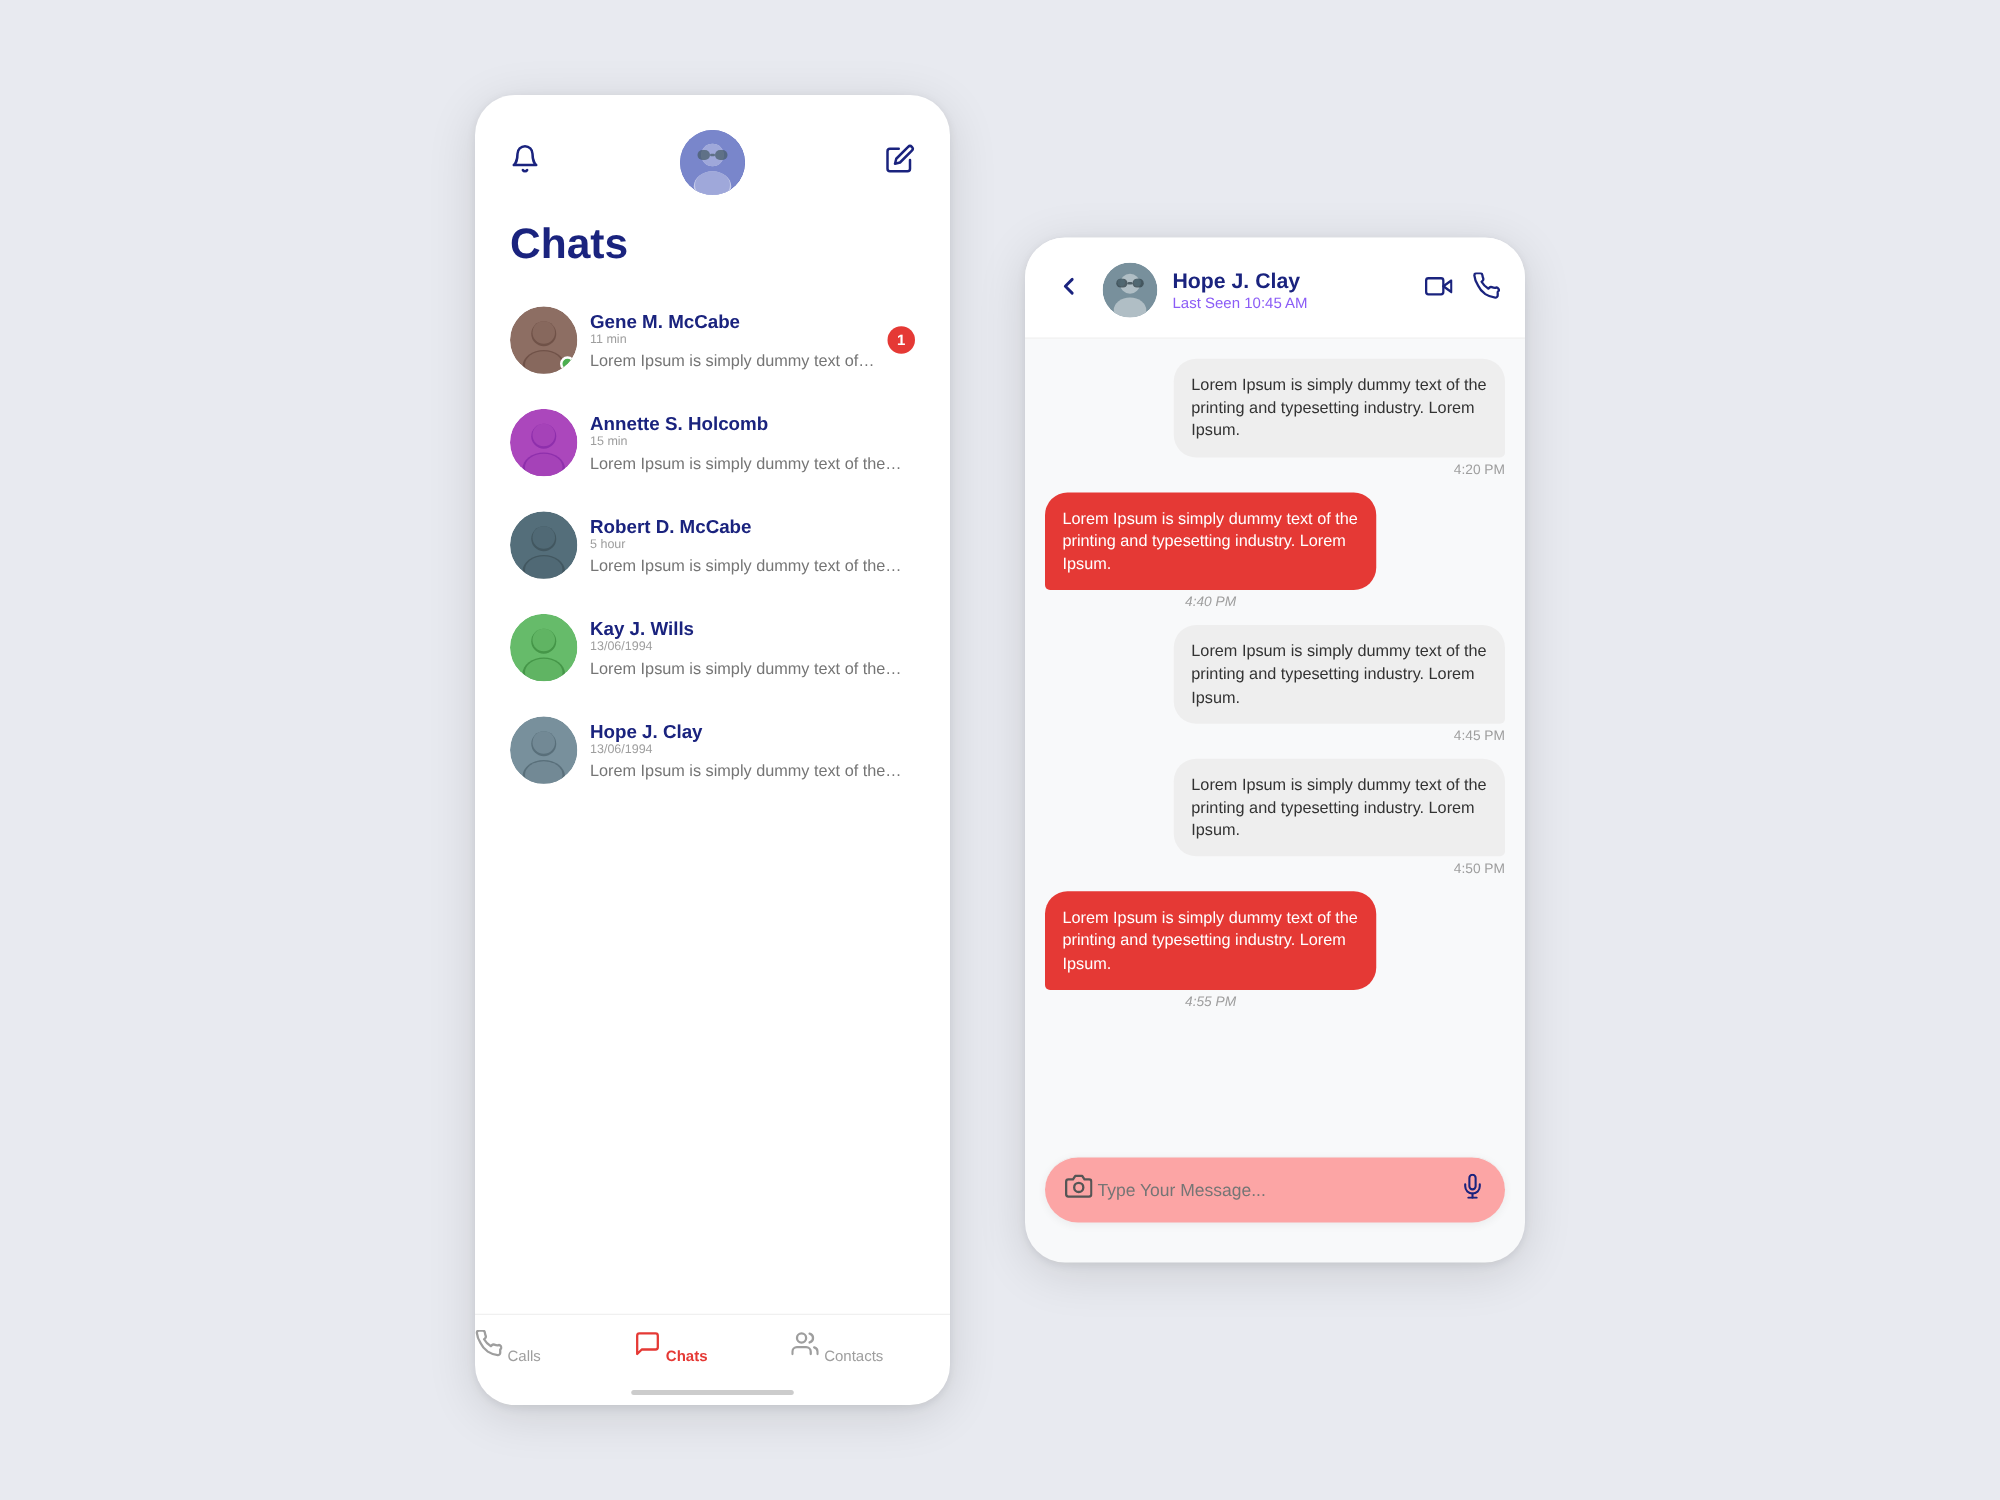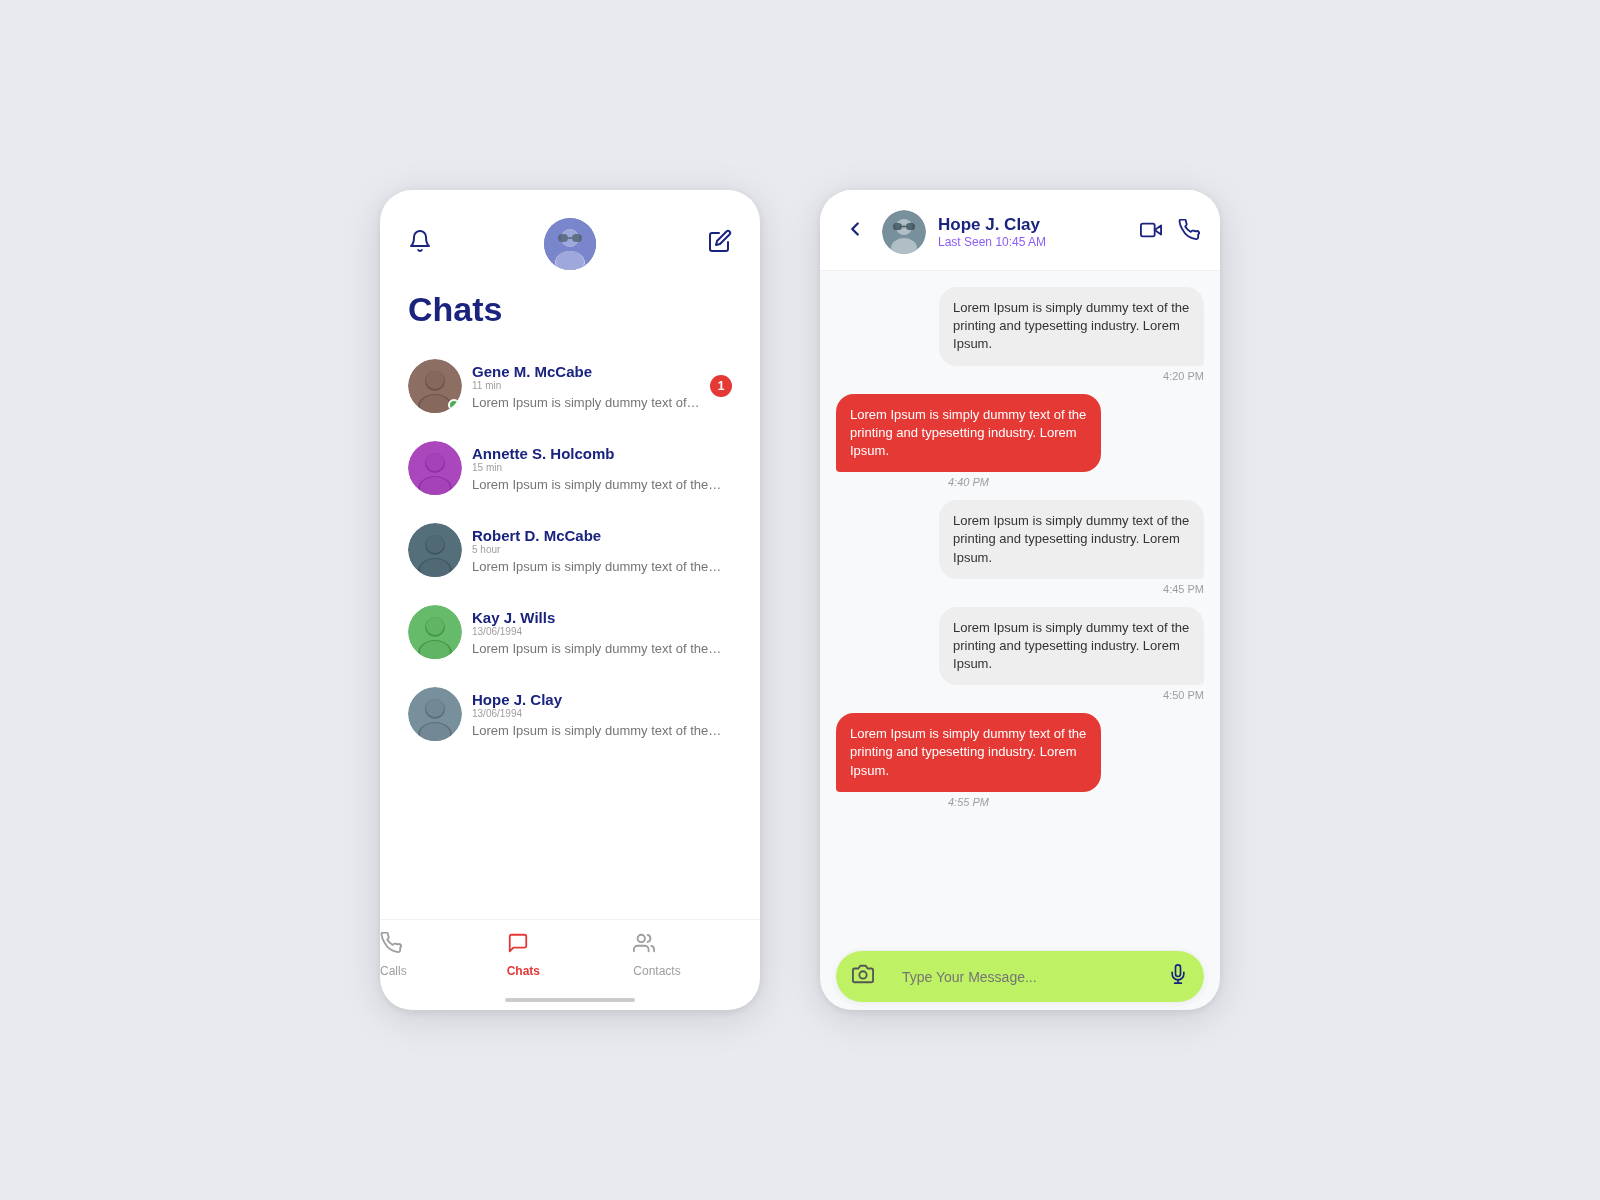--- a/index.html
+++ b/index.html
@@ -26,21 +26,21 @@
       background: #fff;
       border-radius: 32px;
       box-shadow: 0 8px 40px rgba(0,0,0,0.12), 0 2px 8px rgba(0,0,0,0.08);
       overflow: hidden;
       position: relative;
     }
 
     
     .phone-left {
       width: 380px;
-      height: 820px;
+      height: 1048px;
       display: flex;
       flex-direction: column;
     }
 
     .phone-header {
       display: flex;
       justify-content: space-between;
       align-items: center;
       padding: 28px 28px 12px;
     }
@@ -155,22 +155,22 @@
     
     .tab-bar {
       display: flex;
       border-top: 1px solid #f0f0f0;
       padding: 12px 0 20px;
     }
 
     .tab-item {
       flex: 1;
       display: flex;
-      flex-direction: column;
-      align-items: flex-start;
+      flex-direction: row;
+      align-items: flex-end;
       gap: 4px;
       cursor: pointer;
     }
 
     .tab-icon {
       font-size: 22px;
       color: #9e9e9e;
     }
 
     .tab-icon.active {
@@ -301,27 +301,27 @@
       margin-top: 4px;
       text-align: right;
     }
 
     .msg-time.left {
       text-align: center;
       font-style: italic;
     }
 
     .msg-input-bar {
-      background: #bef264;
+      background: #fca5a5;
       padding: 12px 16px;
       display: flex;
       align-items: center;
-      gap: 28px;
+      gap: 4px;
       border-top: 1px solid #f0f0f0;
-      margin: 0 16px 8px;
+      margin: 0 16px 32px;
       border-radius: 30px;
       box-shadow: 0 2px 8px rgba(0,0,0,0.06);
     }
 
     .input-camera-icon {
       color: #555;
       font-size: 20px;
       cursor: pointer;
     }
 

